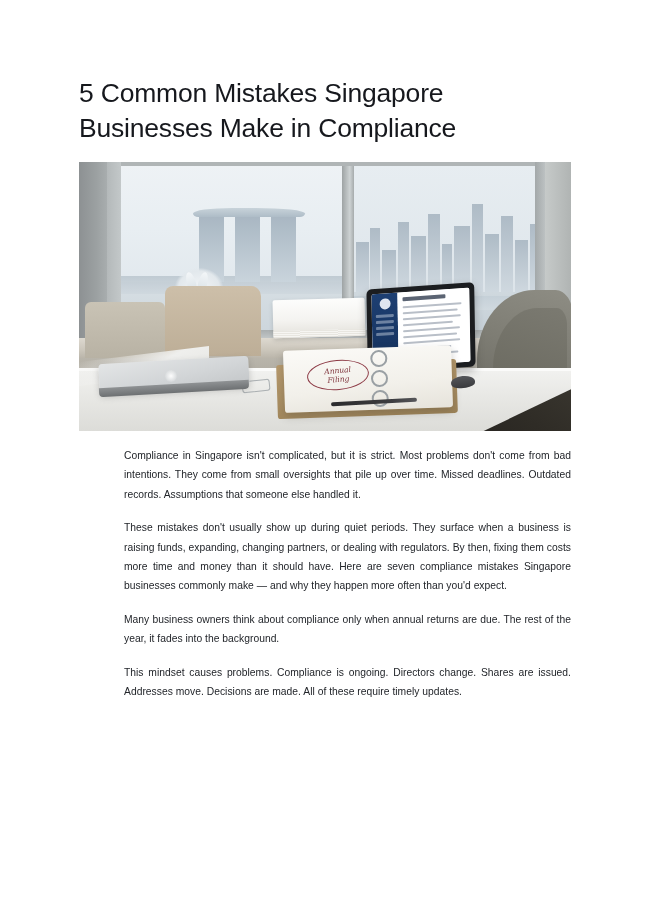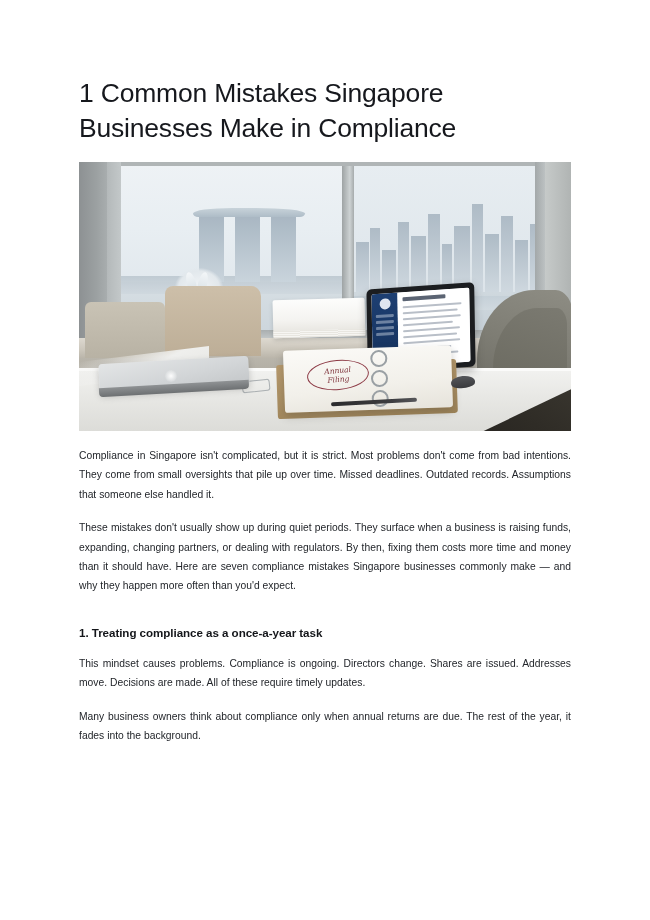--- a/index.html
+++ b/index.html
@@ -466,21 +466,21 @@
   .mouse {
     position: absolute;
     left: 372px; top: 214px;
     width: 24px; height: 12px;
     background: linear-gradient(180deg, #55565a 0%, #3a3b3e 100%);
     border-radius: 50% 50% 40% 40%;
     transform: rotate(-6deg);
   }
 
   
-  .body-copy { padding-top: 15px; }
+  .body-copy { padding-top: 15px; margin-left: 45px; }
   .body-copy p {
     margin: 0 0 14px 0;
     font-size: 10.3px;
     line-height: 19.4px;
     text-align: justify;
     color: #22252a;
     letter-spacing: 0.02px;
   }
   .body-copy p.last-block { margin-bottom: 0; }
 
@@ -492,21 +492,21 @@
     color: #14161a;
     letter-spacing: -0.05px;
   }
 </style>
 </head>
 <body>
 
 <div class="page">
   <div class="content">
 
-    <h1 class="doc-title">1 Common Mistakes Singapore Businesses Make in Compliance</h1>
+    <h1 class="doc-title">5 Common Mistakes Singapore Businesses Make in Compliance</h1>
 
     <figure class="hero-figure">
       <div class="photo">
 
         <div class="room-wall"></div>
 
         <div class="window-left">
           <div class="sky"></div>
           <div class="bay"></div>
           <div class="waterfront"></div>
@@ -614,20 +614,19 @@
         <div class="laptop-logo"></div>
 
         <div class="desk-dark-corner"></div>
       </div>
     </figure>
 
     <div class="body-copy">
       <p>Compliance in Singapore isn't complicated, but it is strict. Most problems don't come from bad intentions. They come from small oversights that pile up over time. Missed deadlines. Outdated records. Assumptions that someone else handled it.</p>
       <p>These mistakes don't usually show up during quiet periods. They surface when a business is raising funds, expanding, changing partners, or dealing with regulators. By then, fixing them costs more time and money than it should have. Here are seven compliance mistakes Singapore businesses commonly make — and why they happen more often than you'd expect.</p>
 
-      <h2 class="section-heading">1. Treating compliance as a once-a-year task</h2>
-
+
+      <p>Many business owners think about compliance only when annual returns are due. The rest of the year, it fades into the background.</p>
       <p>This mindset causes problems. Compliance is ongoing. Directors change. Shares are issued. Addresses move. Decisions are made. All of these require timely updates.</p>
-      <p>Many business owners think about compliance only when annual returns are due. The rest of the year, it fades into the background.</p>
     </div>
 
   </div>
 </div>
 
 </body></html>

